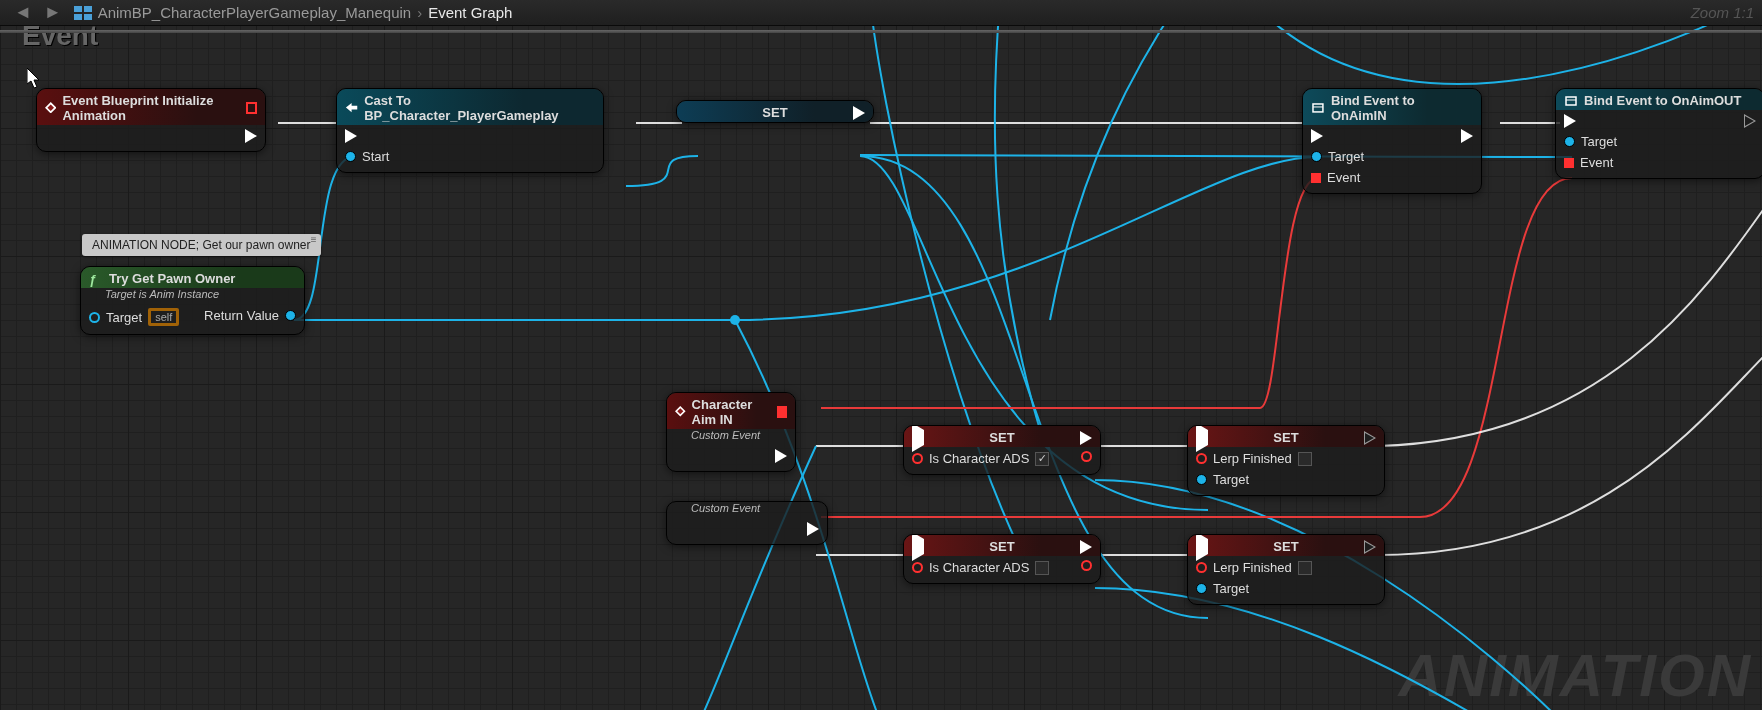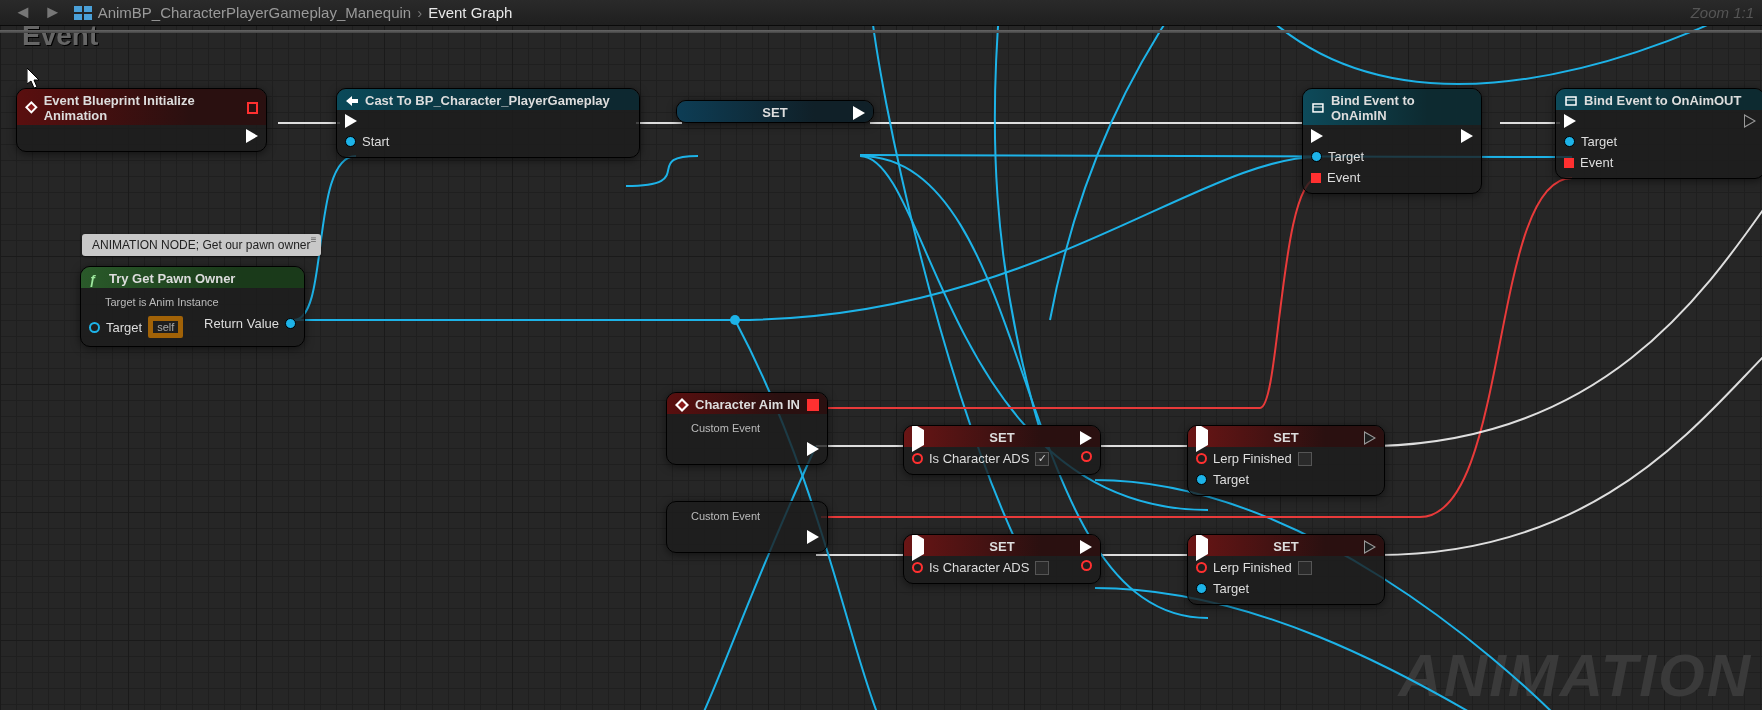--- a/index.html
+++ b/index.html
@@ -49,38 +49,38 @@
 .wire-obj  { stroke:#1db3e8; }
 .wire-red  { stroke:#e83a3a; }
 
 
 .node { position:absolute; border-radius:10px; background:#1d1d1dcc;
   border:1px solid #000; box-shadow: 0 2px 8px rgba(0,0,0,.5);
   z-index:10; color:#ddd; font-size:13px; overflow:hidden; }
 .node-header { padding:4px 8px 2px; display:flex; align-items:center; gap:6px;
   font-weight:600; font-size:13px; }
 .node-header .icon { width:14px; height:14px; display:inline-block; }
-.node-sub { font-size:11px; color:#bbb; padding:8px 8px 4px 24px; }
+.node-sub { font-size:11px; color:#bbb; font-style:italic; padding:0 8px 4px 24px; }
 .node-body { display:flex; justify-content:space-between; padding:4px 8px 8px; gap:20px; }
 .col { display:flex; flex-direction:column; gap:6px; }
 .col.right { align-items:flex-end; }
 .pin { display:flex; align-items:center; gap:6px; white-space:nowrap; }
 .pin.right { flex-direction:row-reverse; }
 .pin-dot { width:11px; height:11px; border-radius:50%; border:1px solid #000; }
 .pin-exec { width:0; height:0; border-top:7px solid transparent; border-bottom:7px solid transparent;
   border-left:12px solid #fff; }
 .pin-exec.hollow { border-left-color:#999; position:relative; }
 .pin-exec.hollow::after { content:""; position:absolute; left:-11px; top:-5px; width:0; height:0;
   border-top:5px solid transparent; border-bottom:5px solid transparent; border-left:9px solid #1d1d1d; }
 .pin-delegate { width:12px; height:12px; border:2px solid #ff3030; background:transparent; }
 .pin-delegate.filled { background:#ff3030; }
 .blue{background:#1db3e8;} .red{background:#ff3030;}
 .checkbox { width:14px; height:14px; border:1px solid #555; background:#2a2a2a; display:inline-flex;
   align-items:center; justify-content:center; color:#ccc; font-size:11px; }
-.selfbox { border:5px solid #a16207; padding:0 4px; font-size:11px; color:#aaa; border-radius:2px; }
+.selfbox { border:3px solid #a16207; padding:0 4px; font-size:11px; color:#aaa; border-radius:2px; }
 
 
 .hdr-red { background: linear-gradient(90deg,#5a0f0f,#2a1010 70%); }
 .hdr-blue { background: linear-gradient(90deg,#0d3d55,#102028 70%); }
 .hdr-cyan { background: linear-gradient(90deg,#0a4a5a,#0d2830 70%); }
 .hdr-teal { background: linear-gradient(90deg,#0d4a5a,#0d2a30 70%); }
 .hdr-green { background: linear-gradient(90deg,#2a5a2a,#1a3a1a 70%); }
 .hdr-red2 { background: linear-gradient(90deg,#6a1515,#2a1010 70%); }
 
 
@@ -146,40 +146,40 @@
 
   <path class="wire-red" d="M821,408 C1050,408 1240,408 1260,408 C1280,408 1280,178 1318,178"></path>
   <path class="wire-red" d="M821,517 C1160,517 1420,517 1420,517 C1510,517 1490,178 1572,178"></path>
 
   <path class="wire-exec" d="M1378,446 C1600,440 1700,300 1770,200"></path>
   <path class="wire-exec" d="M1378,555 C1600,555 1700,420 1770,350"></path>
 </svg>
 
 <div class="comment" style="left:82px; top:234px;">ANIMATION NODE; Get our pawn owner</div>
 
-<div class="node" style="left:16px; top:88px; width:251px;">
+<div class="node" style="left:36px; top:88px; width:230px;">
   <div class="node-header hdr-red">
     <span class="icon"><svg viewBox="0 0 14 14">
           <path d="M7 0 L14 7 L7 14 L0 7 Z" fill="#fff"></path>
           <path d="M7 3 L11 7 L7 11 L3 7 Z" fill="#8a1a1a"></path>
         </svg></span>
     <span>Event Blueprint Initialize Animation</span>
     <span style="margin-left:auto" class="pin-delegate"></span>
   </div>
   <div class="node-body">
     <div class="col"></div>
     <div class="col right">
       <div class="pin right">
           <span class="pin-exec"></span>
         </div>
     </div>
   </div>
 </div>
 
-<div class="node" style="left:336px; top:88px; width:304px;">
+<div class="node" style="left:336px; top:88px; width:268px;">
   <div class="node-header hdr-cyan">
     <span class="icon"><svg viewBox="0 0 14 14">
           <path d="M1 7 L7 2 L7 5 L13 5 L13 9 L7 9 L7 12 Z" fill="#fff"></path>
         </svg></span>
     <span>Cast To BP_Character_PlayerGameplay</span>
   </div>
   <div class="node-body">
     <div class="col">
       <div class="pin">
           <span class="pin-exec"></span>
@@ -278,21 +278,21 @@
     </div>
     <div class="col right">
       <div class="pin right">
           <span class="pin-dot blue"></span>
           <span>Return Value</span>
         </div>
     </div>
   </div>
 </div>
 
-<div class="node" style="left:666px; top:392px; width:162px;">
+<div class="node" style="left:666px; top:392px; width:130px;">
   <div class="node-header hdr-red">
     <span class="icon"><svg viewBox="0 0 14 14">
           <path d="M7 0 L14 7 L7 14 L0 7 Z" fill="#fff"></path>
           <path d="M7 3 L11 7 L7 11 L3 7 Z" fill="#8a1a1a"></path>
         </svg></span>
     <span>Character Aim IN</span>
     <span style="margin-left:auto" class="pin-delegate filled"></span>
   </div>
   <div class="node-sub">Custom Event</div>
   <div class="node-body">

